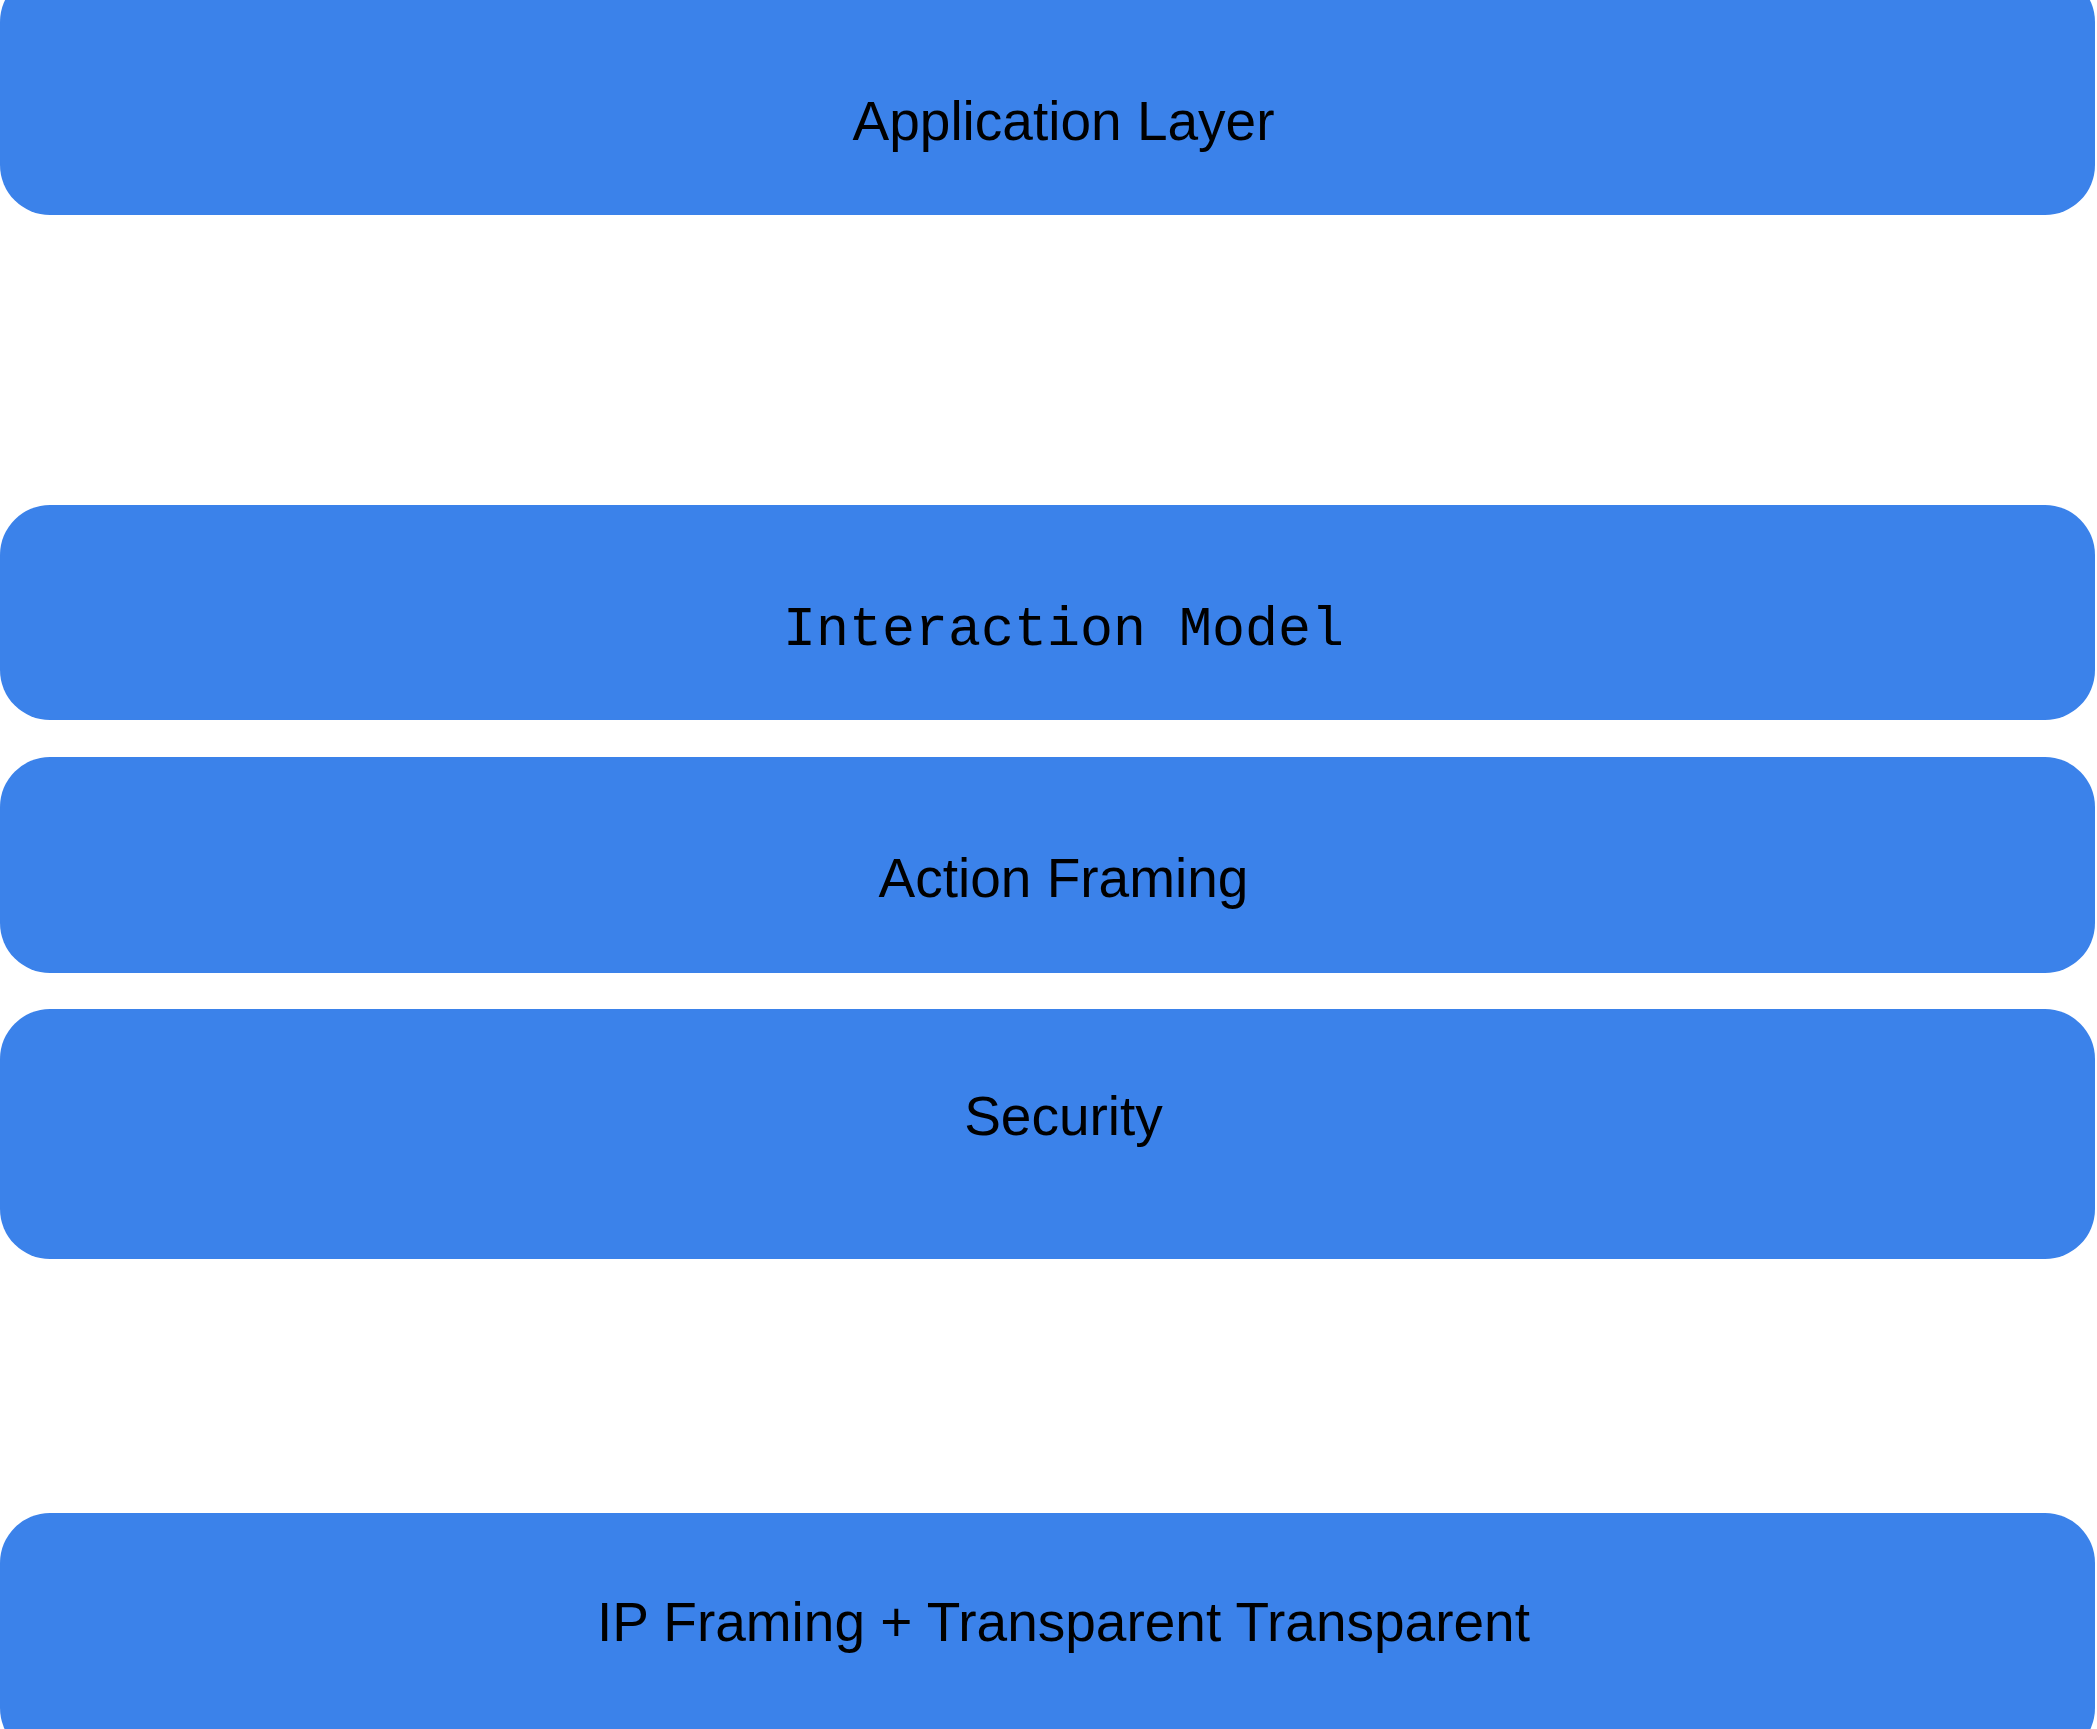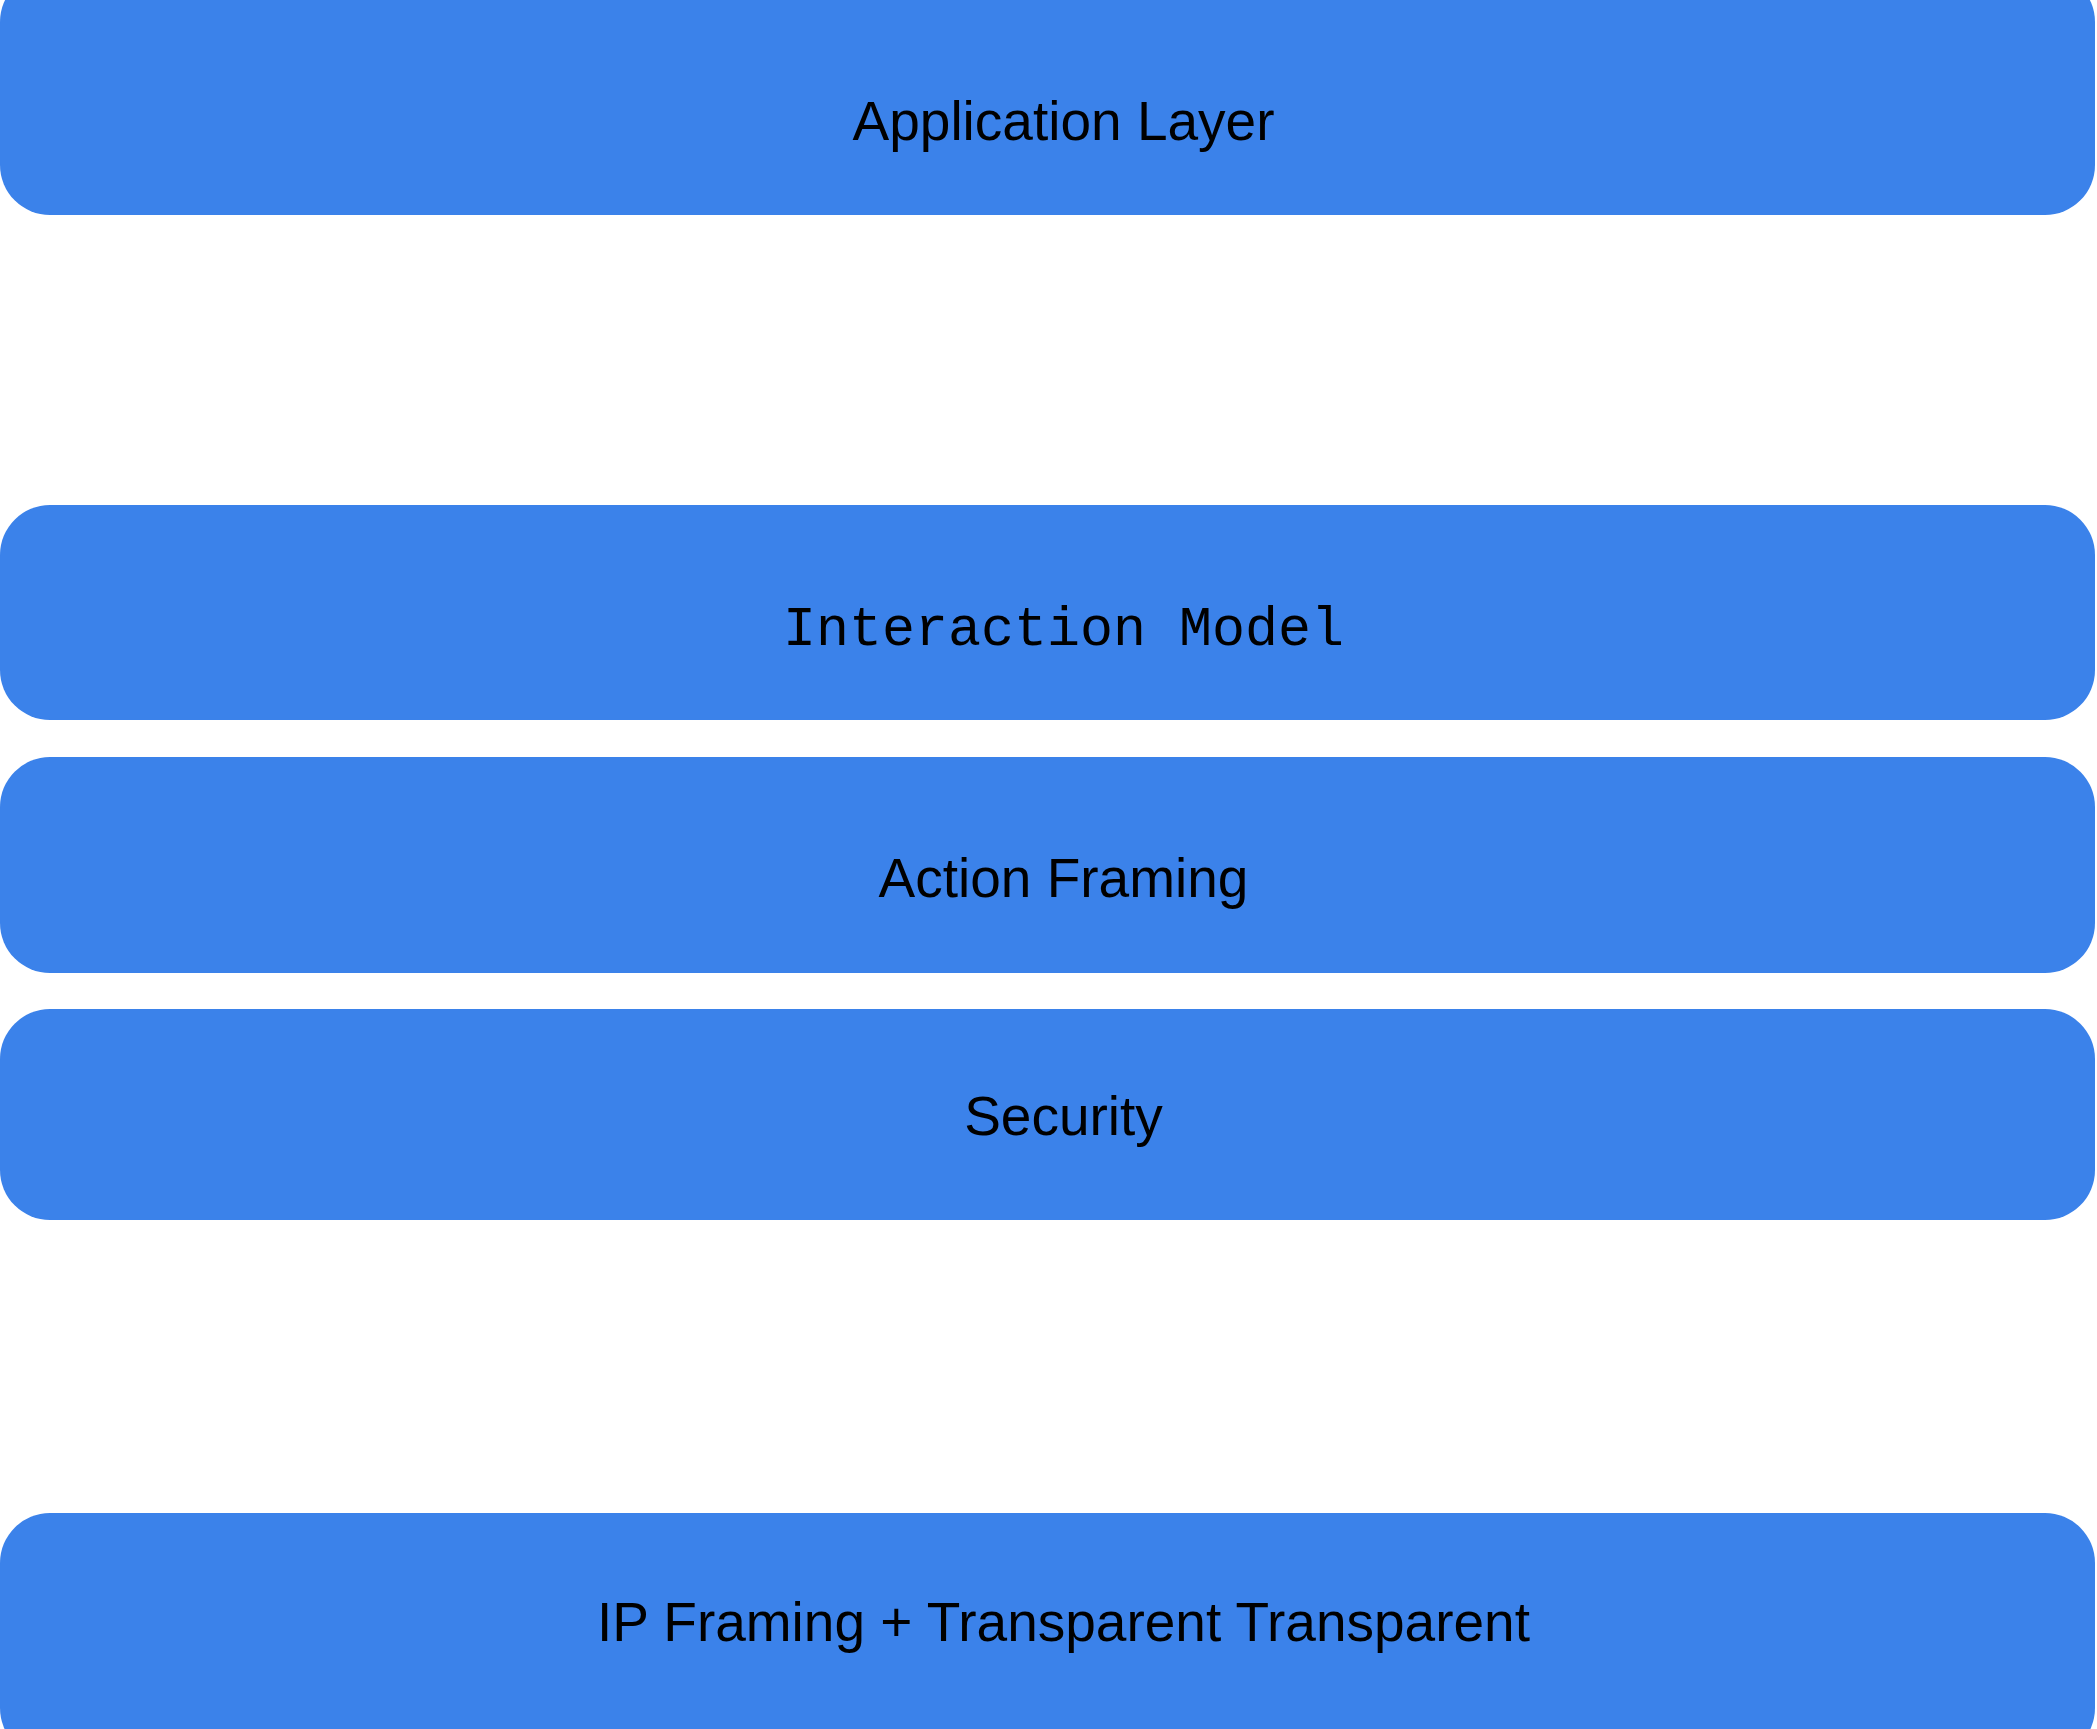--- a/index.html
+++ b/index.html
@@ -44,21 +44,21 @@
     line-height: 1;
     white-space: nowrap;
     letter-spacing: 0px;
   }
 
   
   .bar-0 { top: -28px;   height: 243px; }
   .bar-1 { top: 253px;   height: 216px; }
   .bar-2 { top: 505px;   height: 215px; }
   .bar-3 { top: 757px;  height: 216px; }
-  .bar-4 { top: 1009px;  height: 211px; }
+  .bar-4 { top: 1009px;  height: 250px; }
   .bar-5 { top: 1262px;  height: 216px; }
   .bar-6 { top: 1513px;  height: 245px; }
 
   
   .lbl-0 { top: 122px; }
   .lbl-1 { top: 135px; }
   .lbl-2 { top: 98px; font-family: Liberation Mono, monospace; }
   .lbl-3 { top: 94px; }
   .lbl-4 { top: 80px; }
   .lbl-5 { top: 87px; }

